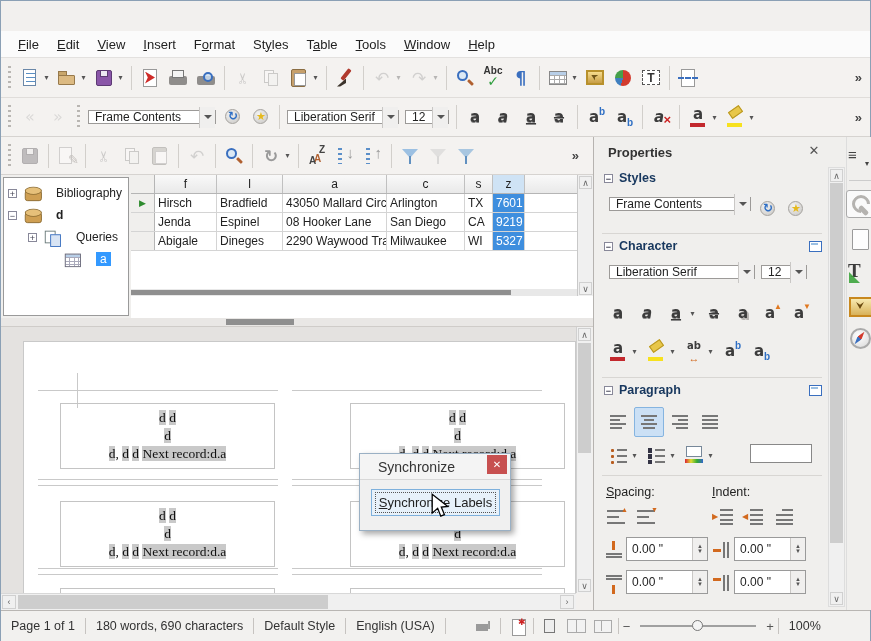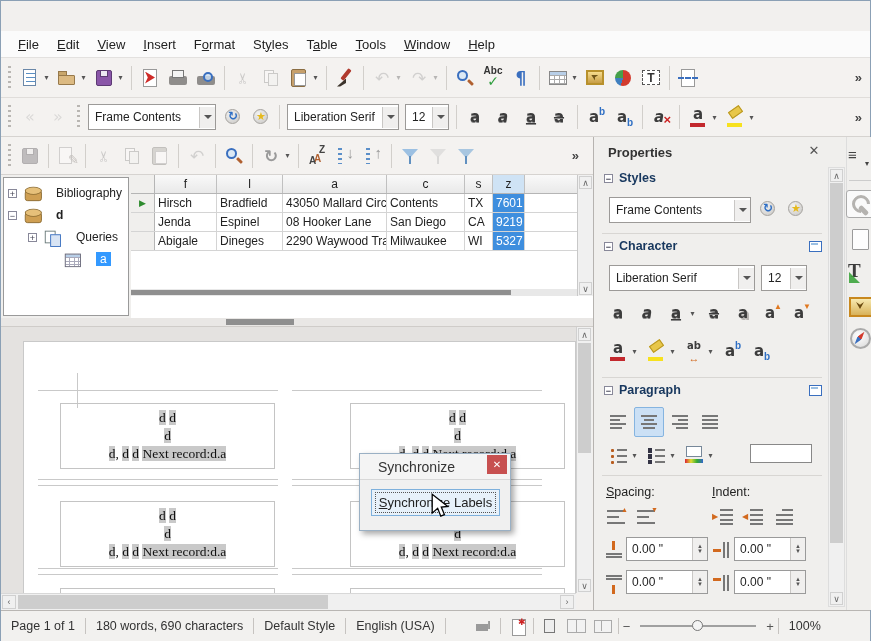--- a/index.html
+++ b/index.html
@@ -31,21 +31,21 @@
   .tbi{display:flex;align-items:center;padding:2px 2px;border-radius:2px}
   .tbi.dis{opacity:.38;filter:grayscale(90%)}
   .ig{width:24px;height:24px;position:relative;display:inline-block}
   .ig::before,.ig::after{box-sizing:border-box}
   .dda{display:none}
   .dda.dd{display:inline-block;width:9px;font-size:8px;color:#555;text-align:center}
   .ovf{margin-left:auto;margin-right:8px;font-size:13px;color:#444;font-weight:bold}
   #tb3 .ovf{margin-right:14px}
 
   
-  .combo{display:flex;align-items:center;background:#fff;border:1px solid #9c9a98;height:26px;font-size:12px;padding-left:6px;margin:0 3px}
+  .combo{display:flex;align-items:center;background:#fff;border:1px solid #9c9a98;height:14px;font-size:12px;padding-left:6px;margin:0 3px}
   .combo .cval{white-space:nowrap;overflow:hidden}
   .combo .car{margin-left:auto;width:16px;height:21px;background:#f0efee;border-left:1px solid #c9c7c5;display:flex;align-items:center;justify-content:center}
   .combo .car::before{content:"";border-left:4px solid transparent;border-right:4px solid transparent;border-top:4px solid #555}
 
   
   .gi::before{position:absolute;inset:0;text-align:center;line-height:24px;font-size:15px;color:#4a4a4a;font-family:"DejaVu Sans",sans-serif}
   .i-new::before{content:"";position:absolute;left:5px;top:3px;width:13px;height:17px;border:1px solid #6a87a8;background:#fff linear-gradient(to bottom,transparent 3px,#5a8fc3 3px,#5a8fc3 4px,transparent 4px,transparent 7px,#5a8fc3 7px,#5a8fc3 8px,transparent 8px,transparent 11px,#5a8fc3 11px,#5a8fc3 12px,transparent 12px) no-repeat 2px 0/9px 14px}
   .i-open::before{content:"";position:absolute;left:3px;top:9px;width:17px;height:10px;background:#dcba82;border:1px solid #97794b;border-radius:1px}
   .i-open::after{content:"";position:absolute;left:3px;top:5px;width:9px;height:5px;background:#c9a76c;border:1px solid #97794b}
   .i-save::before{content:"";position:absolute;left:4px;top:4px;width:16px;height:16px;background:#8a56a8;border:1px solid #5d3a74;border-radius:2px}
@@ -684,21 +684,21 @@
 
           <div class="gh col-z sel">z</div>
         </div>
       <div id="gridrows">
 
           <div class="gr">
             <div class="gc col-rh ptr">▶</div>
             <div class="gc col-f">Hirsch</div>
             <div class="gc col-l">Bradfield</div>
             <div class="gc col-a">43050 Mallard Circle</div>
-            <div class="gc col-c">Contents</div>
+            <div class="gc col-c">Arlington</div>
             <div class="gc col-s">TX</div>
             <div class="gc col-z zc">7601</div>
           </div>
 
           <div class="gr">
             <div class="gc col-rh ptr"></div>
             <div class="gc col-f">Jenda</div>
             <div class="gc col-l">Espinel</div>
             <div class="gc col-a">08 Hooker Lane</div>
             <div class="gc col-c">San Diego</div>

